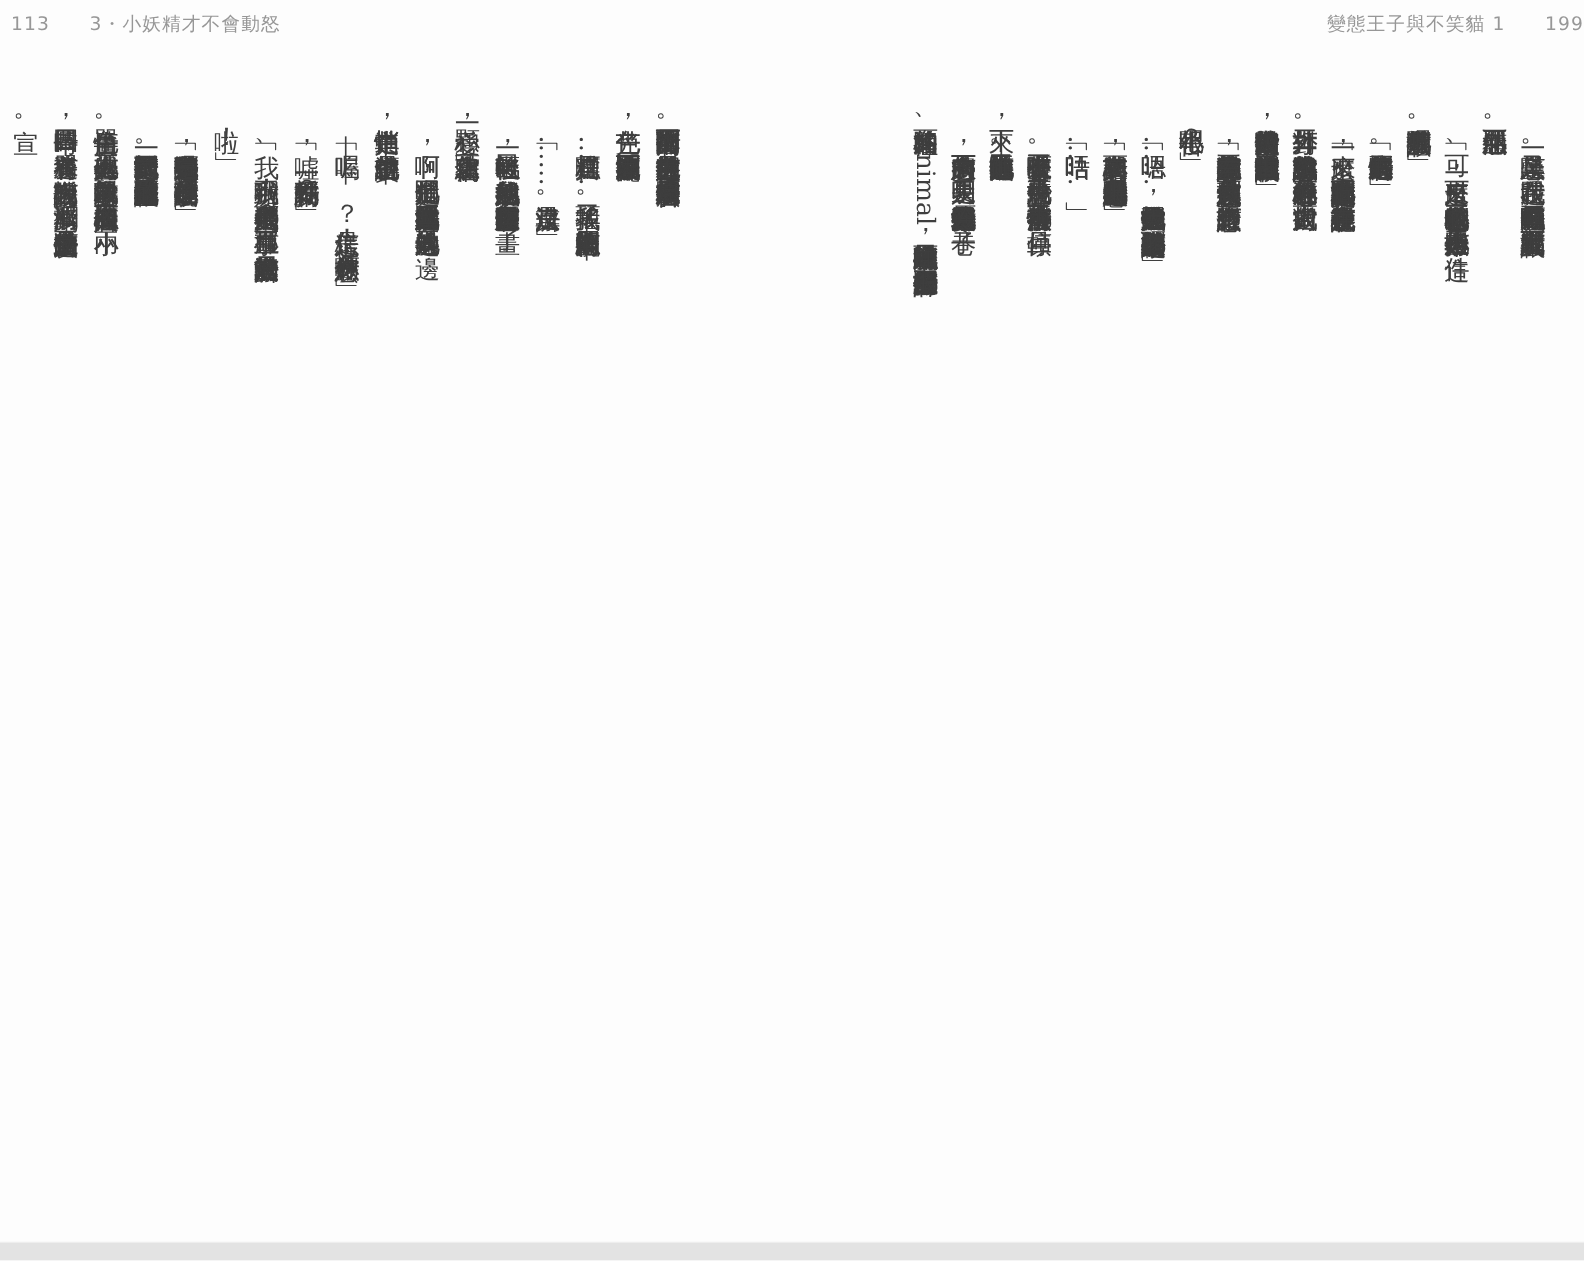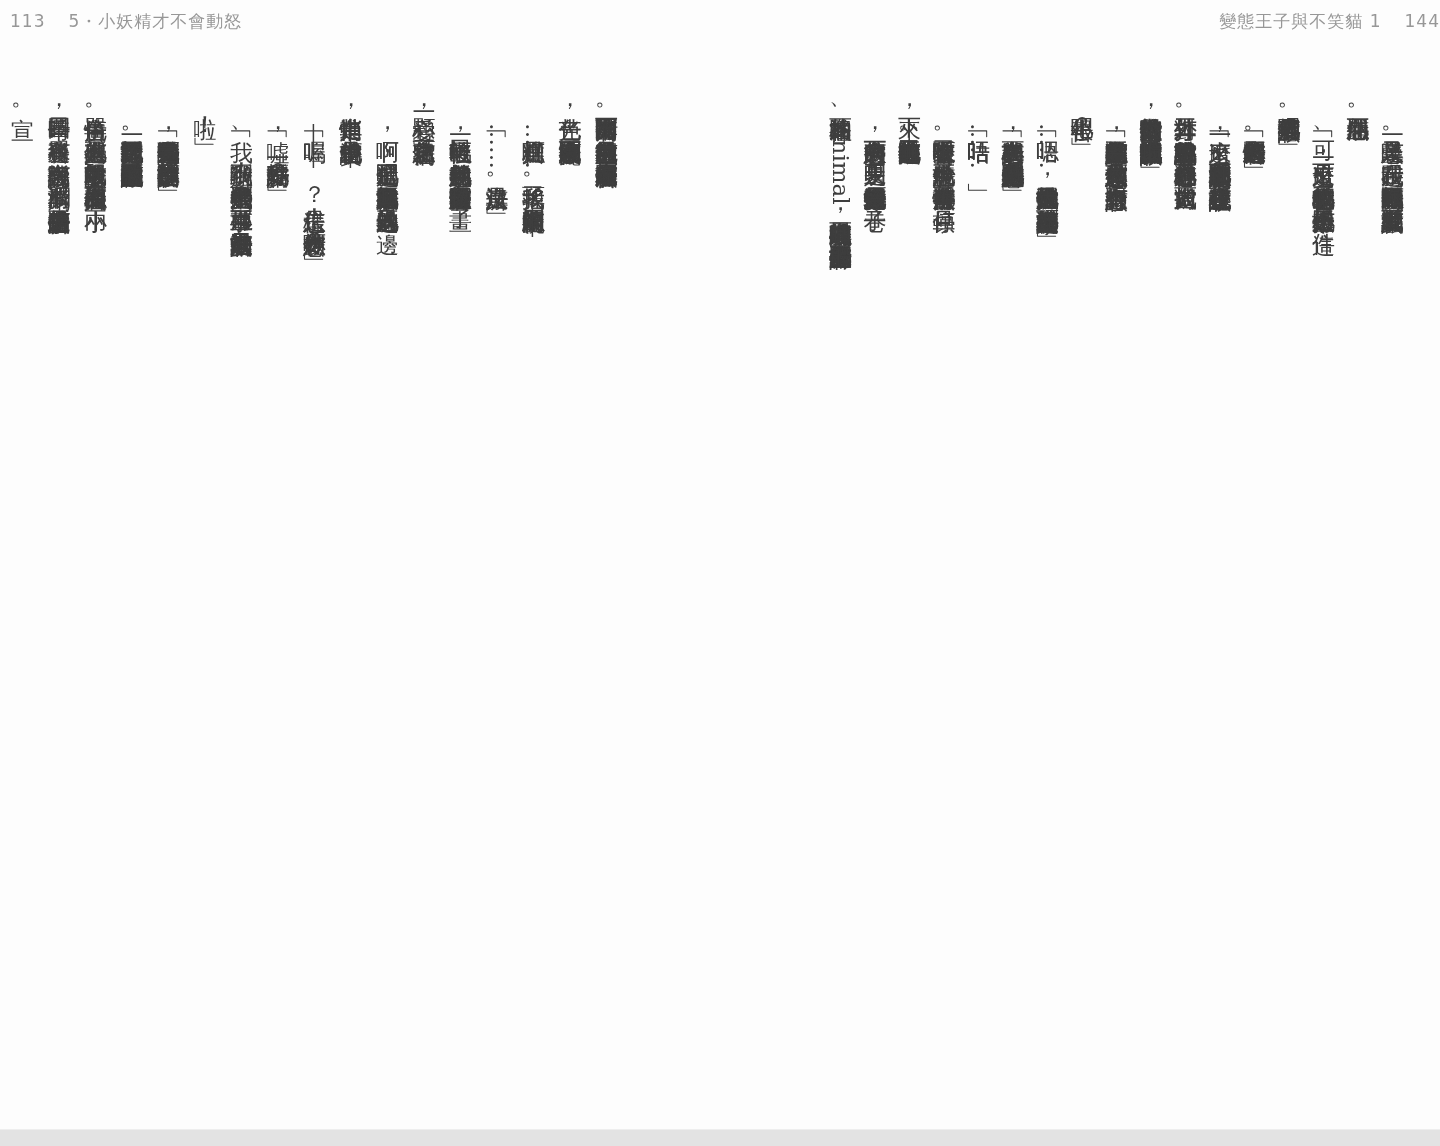--- a/index.html
+++ b/index.html
@@ -12,21 +12,21 @@
     position: relative;
     width: 1440px; height: 1146px;
     background: var(--paper, #fdfdfd);
     font-family: "DejaVu Serif", "Liberation Serif", serif;
   }
   .running-head {
     position: absolute;
     top: 10px;
     display: flex;
     align-items: baseline;
-    gap: 23px;
+    gap: 36px;
     font-family: "DejaVu Sans", "Liberation Sans", sans-serif;
     font-size: 17px;
     letter-spacing: 1px;
     color: var(--header, #979797);
   }
   .running-head-left  { left: 10px; }
   .running-head-right { right: 0; }
   .page-text {
     position: absolute;
     top: 100px;
@@ -47,26 +47,26 @@
     border-top: 1px solid #eeeeee;
   }
 </style>
 </head>
 <body>
 
 <div class="scan">
 
   <div class="running-head running-head-left">
     <span class="folio">113</span>
-    <span class="chapter">5・小妖精才不會動怒</span>
+    <span class="chapter">3・小妖精才不會動怒</span>
   </div>
 
   <div class="running-head running-head-right">
     <span class="booktitle">變態王子與不笑貓 1</span>
-    <span class="folio">144</span>
+    <span class="folio">199</span>
   </div>
 
   <div class="page-text page-right">
 
       <p class="col">　又是一聲嘆息。跟我在一起時，筒隱好像動不動就在嘆氣啊，還真讓我有那麼一丁點的</p>
 
       <p class="col">罪惡感油然而生。</p>
 
       <p class="col">　「可、可是這麼一來，我們也知道小豆梓的祕密了嘛。千金大小姐居然跑來打工，這件</p>
 

